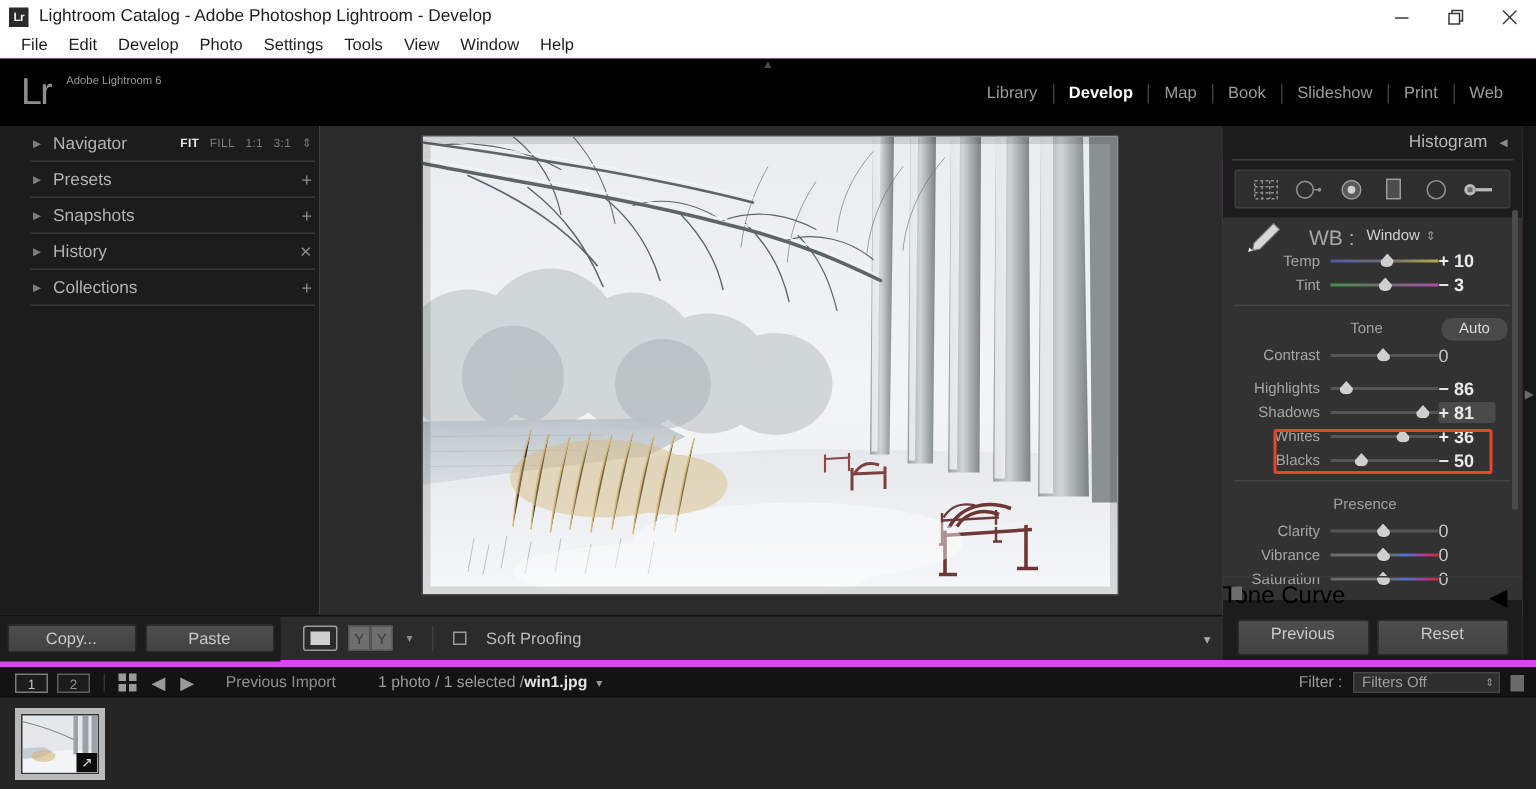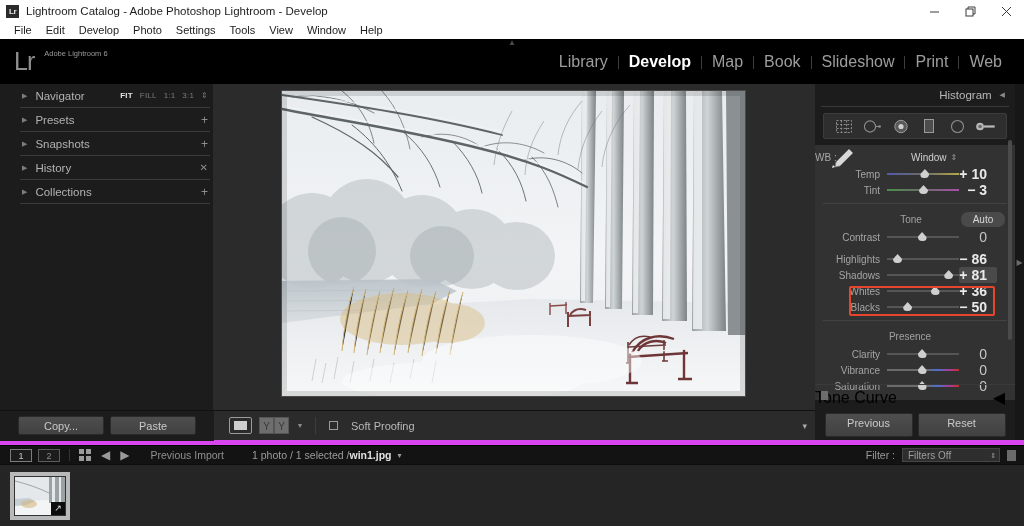--- a/index.html
+++ b/index.html
@@ -55,21 +55,21 @@
     line-height: 28px; margin-right: 10px; font-family: "Liberation Sans", sans-serif;
   }
   .id-sub { font-size: 7.5px; color: #9a9a9a; line-height: 9px; padding-top: 2px; }
   .id-main { font-size: 13px; color: #c8c8c8; line-height: 16px; }
   .id-main .arr { font-size: 8px; color: #9a9a9a; margin-left: 5px; vertical-align: 2px; }
 
   .modules {
     position: absolute; right: 12px; top: 14px; display: flex; align-items: center;
   }
   .module {
-    font-size: 16px; color: #9d9d9d; padding: 0 10px; line-height: 18px;
+    font-size: 11px; color: #9d9d9d; padding: 0 10px; line-height: 18px;
   }
   .module.active { color: #ffffff; font-weight: bold; }
   .module-sep { width: 1px; height: 13px; background: #3c3c3c; }
 
   
   .leftpanel {
     position: absolute; left: 0; top: 84px; width: 213px; height: 326px;
     background: #1c1c1c;
   }
   .lp-edge {
@@ -99,21 +99,21 @@
     position: absolute; left: 69px; top: 7px; width: 463px; height: 305px;
     background: #111; box-shadow: 0 0 0 1px #4a4a4a;
   }
   .photo { position: absolute; inset: 0; overflow: hidden; background: #dfe3e6; }
 
   
   .toolbar {
     position: absolute; left: 0; top: 410px; width: 815px; height: 30px;
     background: #2b2b2b; border-top: 1px solid #111; display: flex; align-items: center;
   }
-  .tbar-left { width: 214px; display: flex; align-items: center; justify-content: center;
+  .tbar-left { width: 187px; display: flex; align-items: center; justify-content: center;
                gap: 6px; background: #1c1c1c; height: 30px; }
   .lrbtn {
     width: 86px; height: 19px; border-radius: 2px;
     background: linear-gradient(#4e4e4e, #414141); border: 1px solid #2a2a2a;
     color: #c9c9c9; font-size: 11px; text-align: center; line-height: 18px;
   }
   .tbar-mid { display: flex; align-items: center; gap: 7px; padding-left: 15px; }
   .viewbtn {
     width: 23px; height: 17px; border: 1px solid #9b9b9b; border-radius: 2px;
     background: #2b2b2b; display: flex; align-items: center; justify-content: center;
@@ -158,42 +158,42 @@
 
   .toolstrip {
     margin: 6px 8px 0 8px; height: 26px; background: #2e2e2e;
     border: 1px solid #3c3c3c; border-radius: 2px;
     display: flex; align-items: center; justify-content: space-around; padding: 0 6px;
   }
   .tool { width: 22px; height: 18px; display: flex; align-items: center; justify-content: center; }
 
   .basic-body { background: #323232; margin: 6px 0 0 0; padding: 4px 0 6px 0; }
   .wb-row { display: flex; align-items: center; height: 17px; padding-right: 10px; position: relative; }
-  .wb-lab { font-size: 10px; color: #a8a8a8; width: 96px; padding-right: 8px; }
+  .wb-lab { font-size: 14px; color: #a8a8a8; width: 96px; text-align: right; padding-right: 8px; }
   .wb-val { font-size: 10px; color: #d0d0d0; }
   .wb-spin { font-size: 8px; color: #9a9a9a; margin-left: 4px; }
   .eyedrop { position: absolute; left: 14px; top: -2px; }
 
   .srow { display: flex; align-items: center; height: 16px; }
   .srow .name { font-size: 10px; color: #a5a5a5; width: 72px; text-align: right; padding-right: 7px; }
   .srow .track-wrap { width: 72px; position: relative; height: 16px; }
   .srow .track {
     position: absolute; top: 7px; left: 0; width: 72px; height: 2px; background: #555;
   }
   .srow .track.temp { background: linear-gradient(90deg,#4f5aa8,#6b6b6b,#b3a74a); }
   .srow .track.tint { background: linear-gradient(90deg,#4a8f4a,#6b6b6b,#a850a8); }
   .srow .track.vib  { background: linear-gradient(90deg,#6b6b6b 55%,#4b6fd4 70%,#b03a8a 88%,#c03030); }
   .srow .knob {
     position: absolute; top: 3px; width: 9px; height: 9px; margin-left: -4px;
     background: #cfcfcf; border-radius: 50% 50% 45% 45%;
     clip-path: polygon(50% 0%, 100% 55%, 100% 100%, 0% 100%, 0% 55%);
   }
   .srow .val {
-    width: 38px; text-align: right; padding-right: 10px;
-    font-size: 14px; color: #c6c6c6;
+    width: 38px; text-align: left; padding-right: 10px;
+    font-size: 12px; color: #c6c6c6;
   }
   .srow .val.hl { color: #e9e9e9; font-weight: bold; }
   .srow .val.boxed { background: #4a4a4a; color: #eaeaea; font-weight: bold; border-radius: 2px; }
 
   .section-head { display: flex; align-items: center; height: 20px; padding: 0 10px 0 0; }
   .section-head .t { flex: 1; text-align: center; font-size: 10px; color: #a0a0a0; padding-left: 46px; }
   .auto-btn {
     width: 44px; height: 15px; border-radius: 7px; background: #4a4a4a;
     color: #d8d8d8; font-size: 10px; text-align: center; line-height: 15px;
   }

